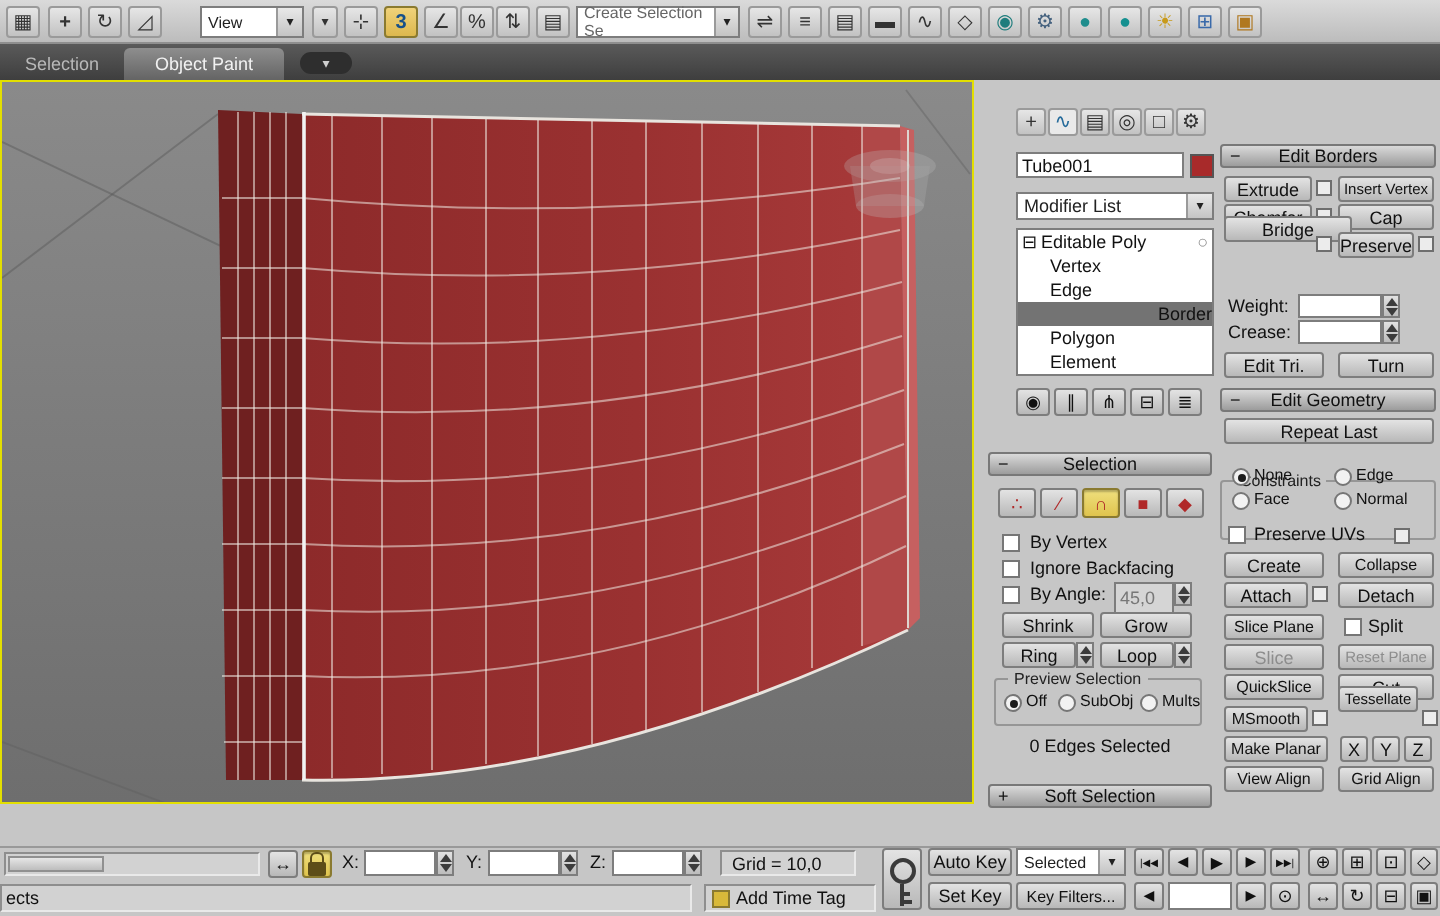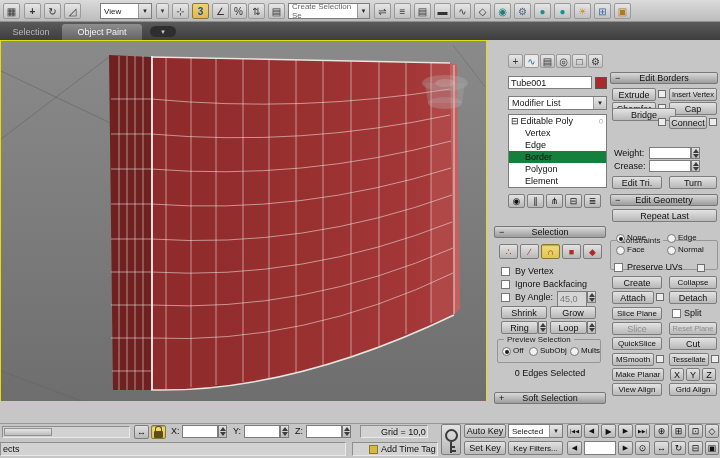--- a/index.html
+++ b/index.html
@@ -39,21 +39,21 @@
   .spn i{display:block;width:0;height:0;border-left:3px solid transparent;border-right:3px solid transparent;}
   .spn i.up{border-bottom:4px solid #3c3c3c;margin-bottom:1px;}
   .spn i.dn{border-top:4px solid #3c3c3c;}
   .lbl{display:flex;align-items:center;font-size:9px;color:#111;}
   .grp{border:1px solid #969696;border-radius:2px;}
   .grp .legend{position:absolute;top:-5px;left:6px;background:#c6c6c6;padding:0 3px;font-size:8px;color:#222;}
   
   #cmdpanel{left:487px;top:40px;width:233px;height:383px;background:#c6c6c6;}
   .stackrow{height:12px;display:flex;align-items:center;font-size:9px;padding-left:2px;color:#111;white-space:nowrap;}
   .stackrow.child{padding-left:16px;}
-  .stackrow.sel{background:#15803d;}
+  .stackrow.sel{background:#737373;justify-content:flex-end;}
   
   .lockbody{position:relative;width:9px;height:7px;background:#5d4d18;border-radius:1px;margin-top:5px;}
   .lockbody::before{content:"";position:absolute;left:1px;top:-5px;width:5px;height:5px;border:1.5px solid #5d4d18;border-bottom:none;border-radius:3px 3px 0 0;}
   .keyring{width:9px;height:9px;border:2px solid #3a3a3a;border-radius:50%;margin:3px auto 0;}
   .keystem{width:2px;height:11px;background:#3a3a3a;margin:0 auto;position:relative;}
   .keystem::after{content:"";position:absolute;left:2px;bottom:1px;width:4px;height:2px;background:#3a3a3a;}
   .keystem::before{content:"";position:absolute;left:2px;bottom:5px;width:3px;height:2px;background:#3a3a3a;}
 </style>
 </head>
 <body>
@@ -384,21 +384,21 @@
       </div>
     <div class="ab sq" style="left:171px;top:64px"></div>
     <div class="ab btn" style="left:182px;top:62px;width:48px">
         <span>Cap</span>
       </div>
     <div class="ab btn" style="left:125px;top:68px;width:64px">
         <span>Bridge</span>
       </div>
     <div class="ab sq" style="left:171px;top:78px"></div>
     <div class="ab btn" style="left:182px;top:76px;width:38px">
-        <span>Connect</span>
+        <span>Preserve</span>
       </div>
     <div class="ab sq" style="left:222px;top:78px"></div>
     <span class="ab lbl" style="left:127px;top:108px">Weight:</span>
     <div class="ab fld" style="left:162px;top:107px;width:42px;height:12px">
         <span></span>
       </div>
     <div class="ab spn" style="left:204px;top:107px;height:12px">
         <i class="up"></i>
         <i class="dn"></i>
       </div>
@@ -465,21 +465,21 @@
     <div class="ab btn" style="left:125px;top:297px;width:50px;font-size:8px">
         <span>QuickSlice</span>
       </div>
     <div class="ab btn" style="left:182px;top:297px;width:48px">
         <span>Cut</span>
       </div>
     <div class="ab btn" style="left:125px;top:313px;width:42px;font-size:8px">
         <span>MSmooth</span>
       </div>
     <div class="ab sq" style="left:169px;top:315px"></div>
-    <div class="ab btn" style="left:182px;top:313px;width:40px;font-size:7.5px">
+    <div class="ab btn" style="left:182px;top:303px;width:40px;font-size:7.5px">
         <span>Tessellate</span>
       </div>
     <div class="ab sq" style="left:224px;top:315px"></div>
     <div class="ab btn" style="left:125px;top:328px;width:52px;font-size:8px">
         <span>Make Planar</span>
       </div>
     <div class="ab btn" style="left:183px;top:328px;width:14px">
         <span>X</span>
       </div>
     <div class="ab btn" style="left:199px;top:328px;width:14px">
@@ -524,21 +524,21 @@
         <i class="dn"></i>
       </div>
     <span class="ab lbl" style="left:295px;top:2px">Z:</span>
     <div class="ab fld" style="left:306px;top:1px;width:36px">
         <span></span>
       </div>
     <div class="ab spn" style="left:342px;top:1px">
         <i class="up"></i>
         <i class="dn"></i>
       </div>
-    <div class="ab sunk lbl" style="left:360px;top:1px;width:68px;height:13px;padding-left:20px">
+    <div class="ab sunk lbl" style="left:360px;top:1px;width:68px;height:13px;padding-left:5px">
         <span>Grid = 10,0</span>
       </div>
     <div class="ab btn" style="left:441px;top:0;width:20px;height:31px;flex-direction:column">
       <span class="keyring"></span>
         <span class="keystem"></span>
     </div>
     <div class="ab btn" style="left:464px;top:0;width:42px;height:14px">
         <span>Auto Key</span>
       </div>
     <div class="ab combo" style="left:508px;top:0;width:55px;height:14px;font-size:8px">
@@ -569,21 +569,21 @@
     <div class="ab btn" style="left:688px;top:0;width:15px;height:14px">
         <span>⊡</span>
       </div>
     <div class="ab btn" style="left:705px;top:0;width:14px;height:14px">
         <span>◇</span>
       </div>
 
     <div class="ab sunk lbl" style="left:0;top:18px;width:346px;height:14px;padding-left:2px;overflow:hidden">
         <span>ects</span>
       </div>
-    <div class="ab sunk lbl" style="left:352px;top:18px;width:86px;height:14px;padding-left:16px">
+    <div class="ab sunk lbl" style="left:352px;top:18px;width:86px;height:14px;padding-left:3px">
       <span style="width:7px;height:7px;background:#d8b93a;border:1px solid #8a7a30;margin-right:3px"></span>
       <span>Add Time Tag</span>
     </div>
     <div class="ab btn" style="left:464px;top:17px;width:42px;height:14px">
         <span>Set Key</span>
       </div>
     <div class="ab btn" style="left:508px;top:17px;width:55px;height:14px;font-size:8px">
         <span>Key Filters...</span>
       </div>
     <div class="ab btn" style="left:567px;top:17px;width:15px;height:14px;font-size:7px">

